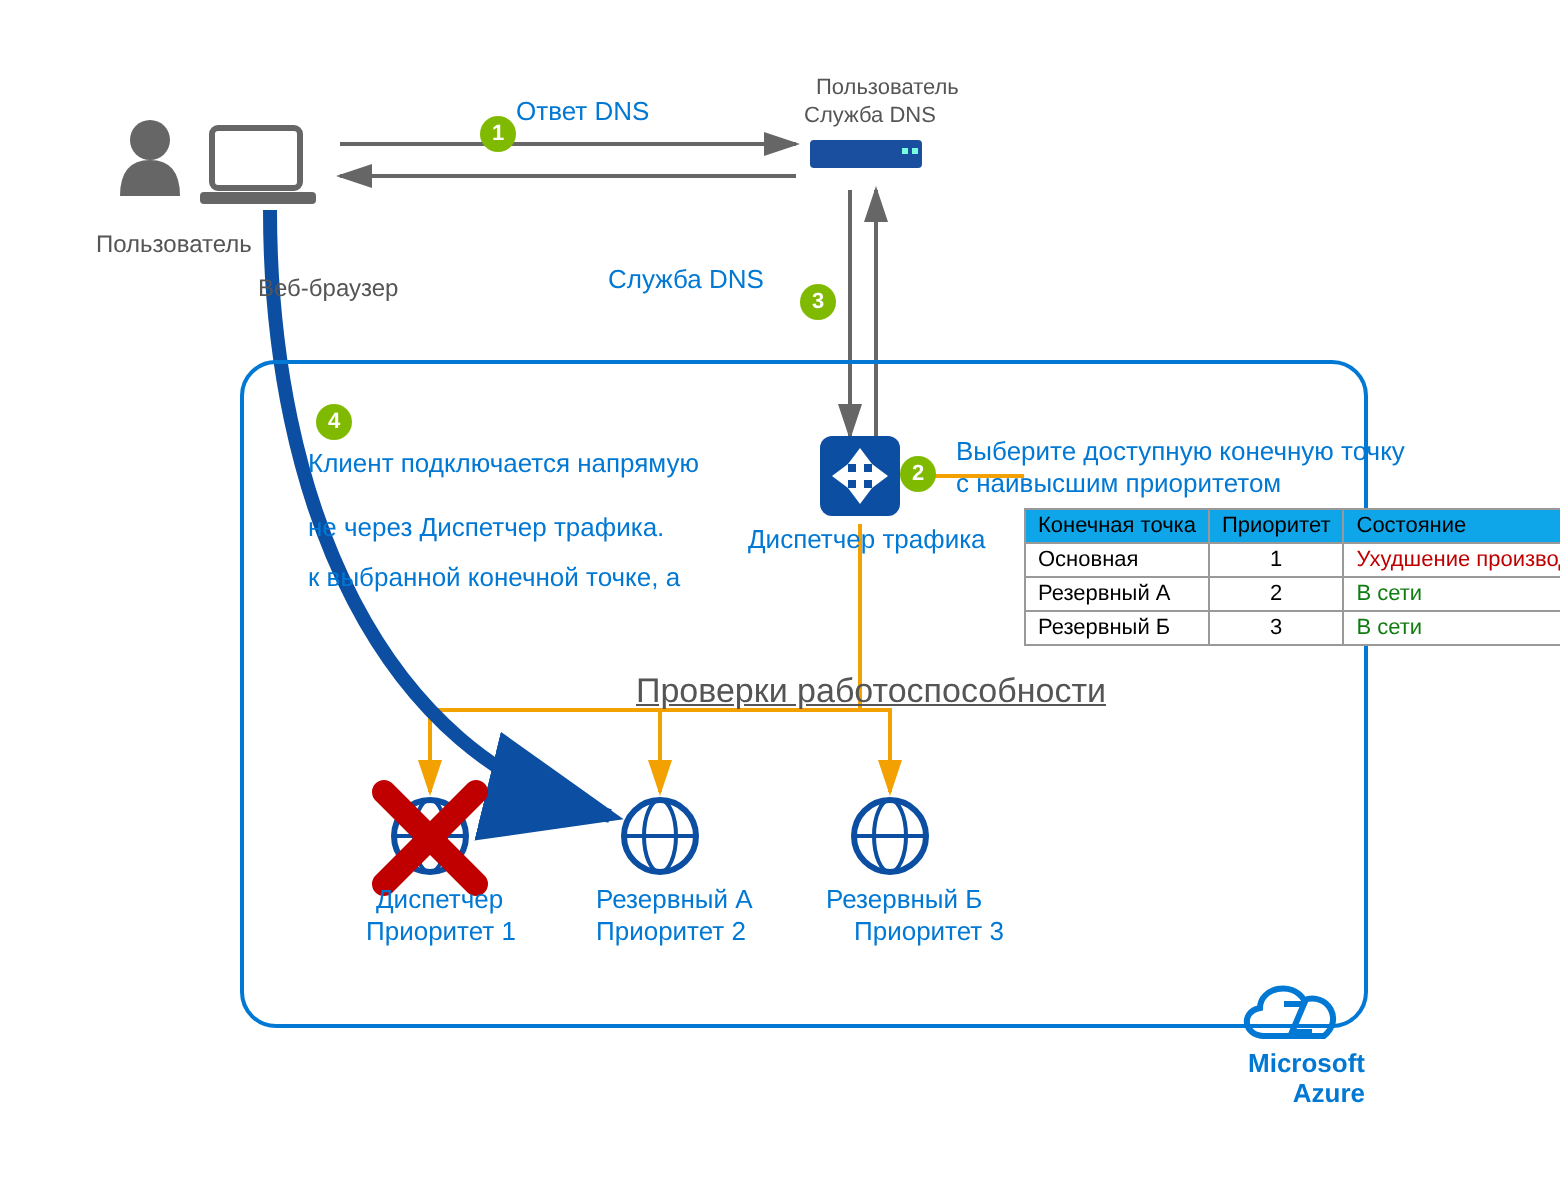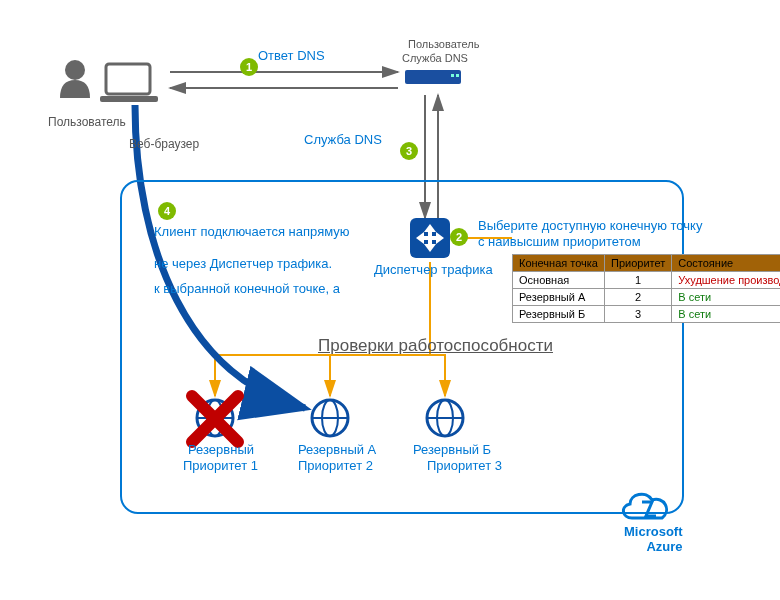--- a/index.html
+++ b/index.html
@@ -36,21 +36,21 @@
     border-collapse: collapse;
     font-size: 11px;
     background: #fff;
   }
   .endpoint-table th, .endpoint-table td {
     border: 1px solid #999;
     padding: 2px 6px;
     text-align: left;
     white-space: nowrap;
   }
-  .endpoint-table th { background: #a16207; font-weight: normal; }
+  .endpoint-table th { background: #0ea5e9; font-weight: normal; }
   .status-bad { color: #c00000; }
   .status-ok  { color: #107c10; }
   svg { position: absolute; top: 0; left: 0; }
 </style>
 </head>
 <body>
 
 <svg width="780" height="600">
   <defs>
     <marker id="arr-dark" markerWidth="10" markerHeight="10" refX="8" refY="3" orient="auto">
@@ -144,21 +144,21 @@
 <div class="label blue-label" style="left:154px; top:248px;margin-top:33px;">к выбранной конечной точке, а</div>
 <div class="label blue-label" style="left:154px; top:256px;">не через Диспетчер трафика.</div>
 
 <div class="label blue-label" style="left:478px; top:218px;">Выберите доступную конечную точку</div>
 <div class="label blue-label" style="left:478px; top:234px;text-align:center;">с наивысшим приоритетом</div>
 
 <div class="label blue-label" style="left:374px; top:262px;">Диспетчер трафика</div>
 
 <div class="label" style="left:318px; top:336px; font-size:17px;text-decoration:underline;">Проверки работоспособности</div>
 
-<div class="label blue-label" style="left:188px; top:442px;">Резервный</div>
+<div class="label blue-label" style="left:188px; top:442px;">Диспетчер</div>
 <div class="label blue-label" style="left:183px; top:458px;">Приоритет 1</div>
 <div class="label blue-label" style="left:298px; top:442px;">Резервный А</div>
 <div class="label blue-label" style="left:298px; top:458px;">Приоритет 2</div>
 <div class="label blue-label" style="left:413px; top:442px;">Резервный Б</div>
 <div class="label blue-label" style="left:413px; top:458px;margin-left:14px;">Приоритет 3</div>
 
 <div class="label blue-label" style="left:624px; top:524px; font-weight:600; text-align:right; white-space:pre;">Microsoft
 Azure</div>
 
 <div class="step-badge" style="left:240px; top:58px;">1</div>

